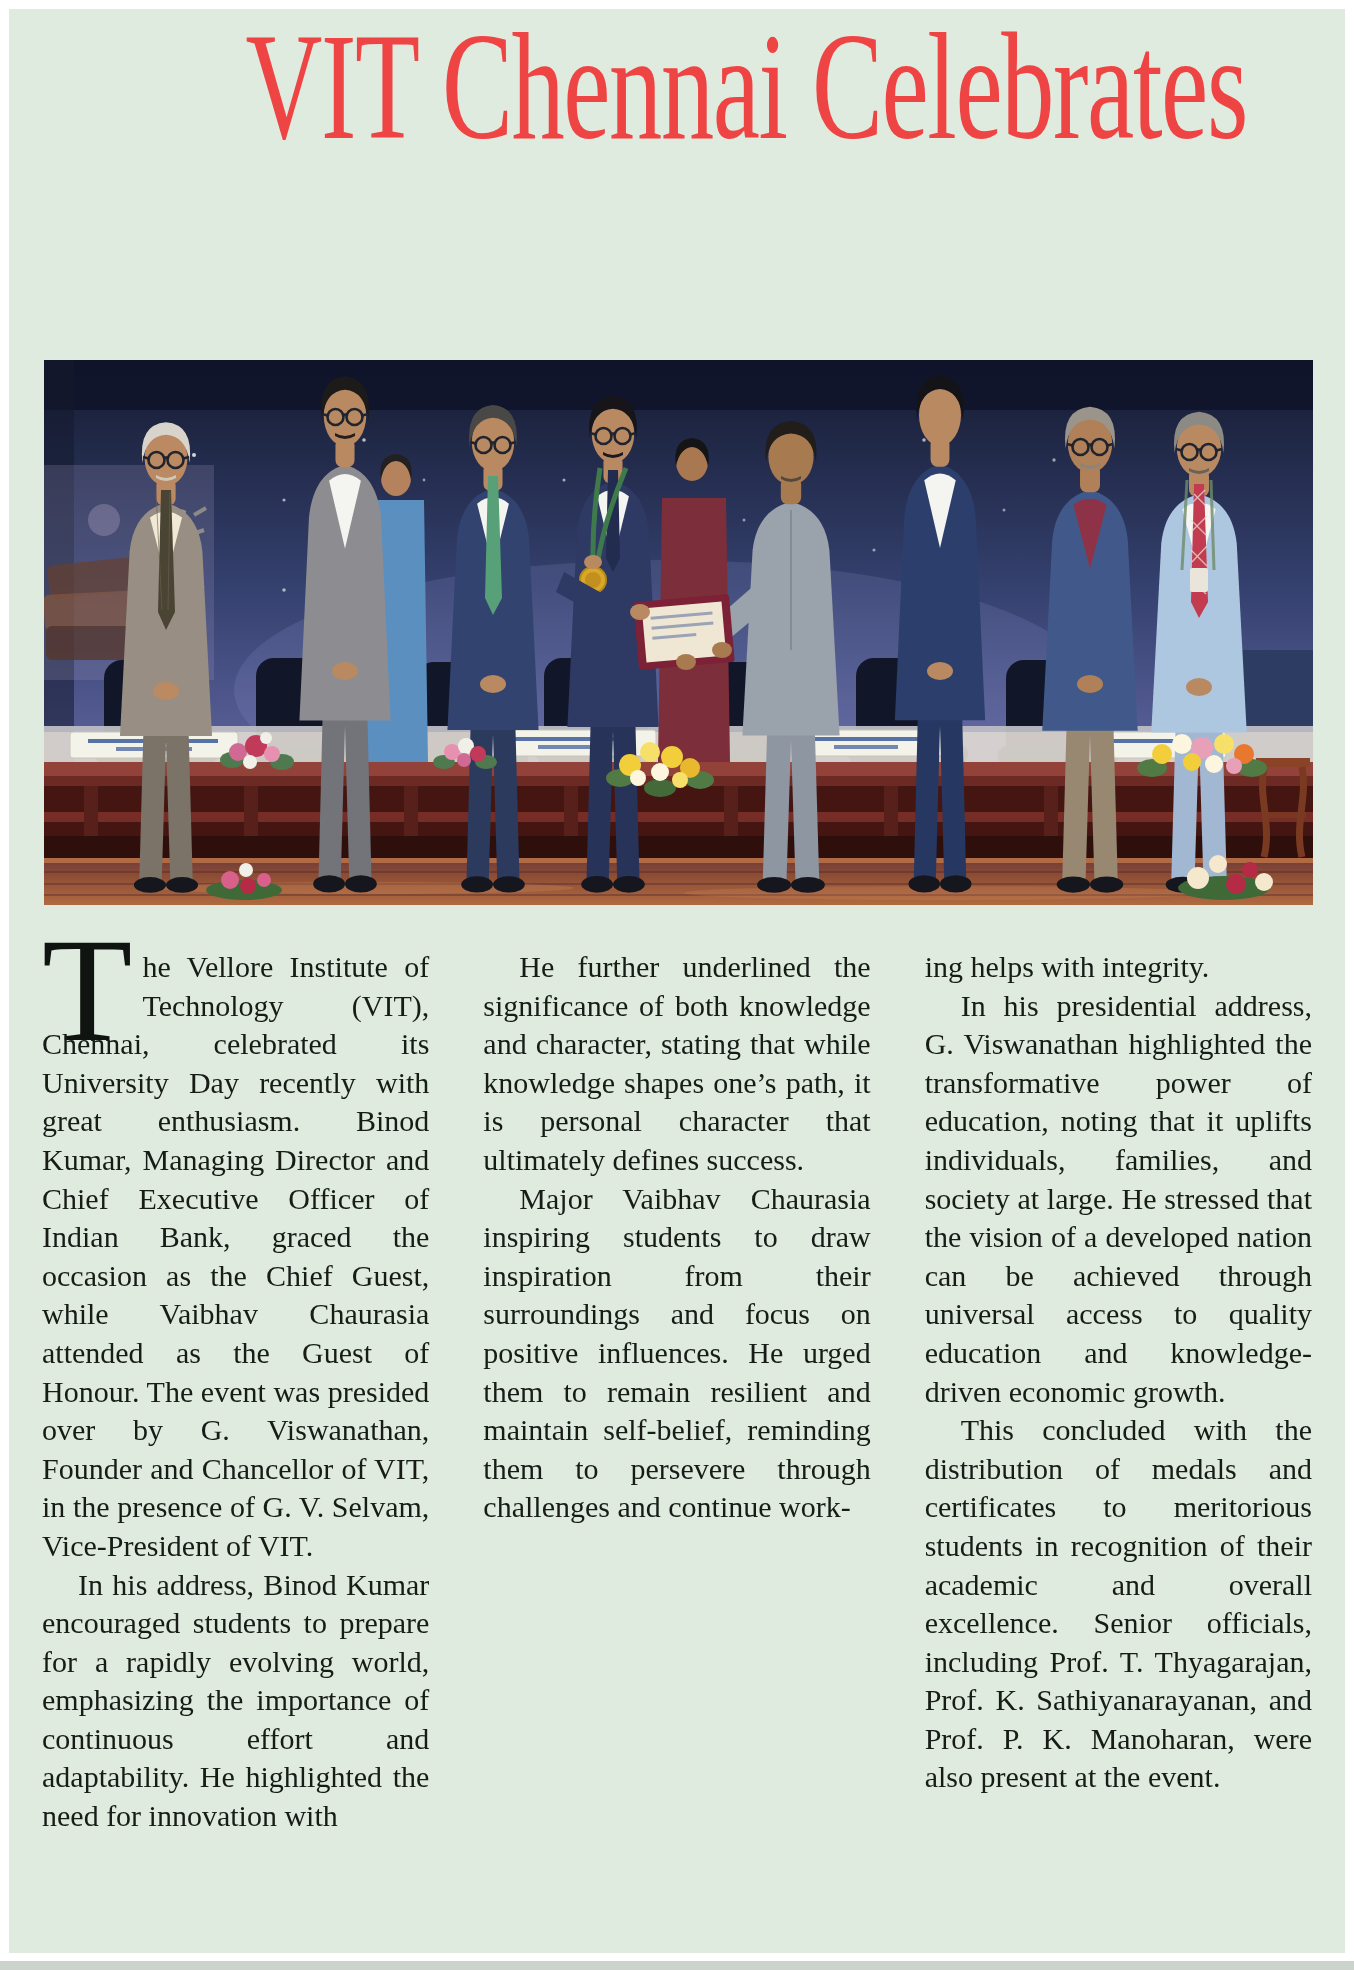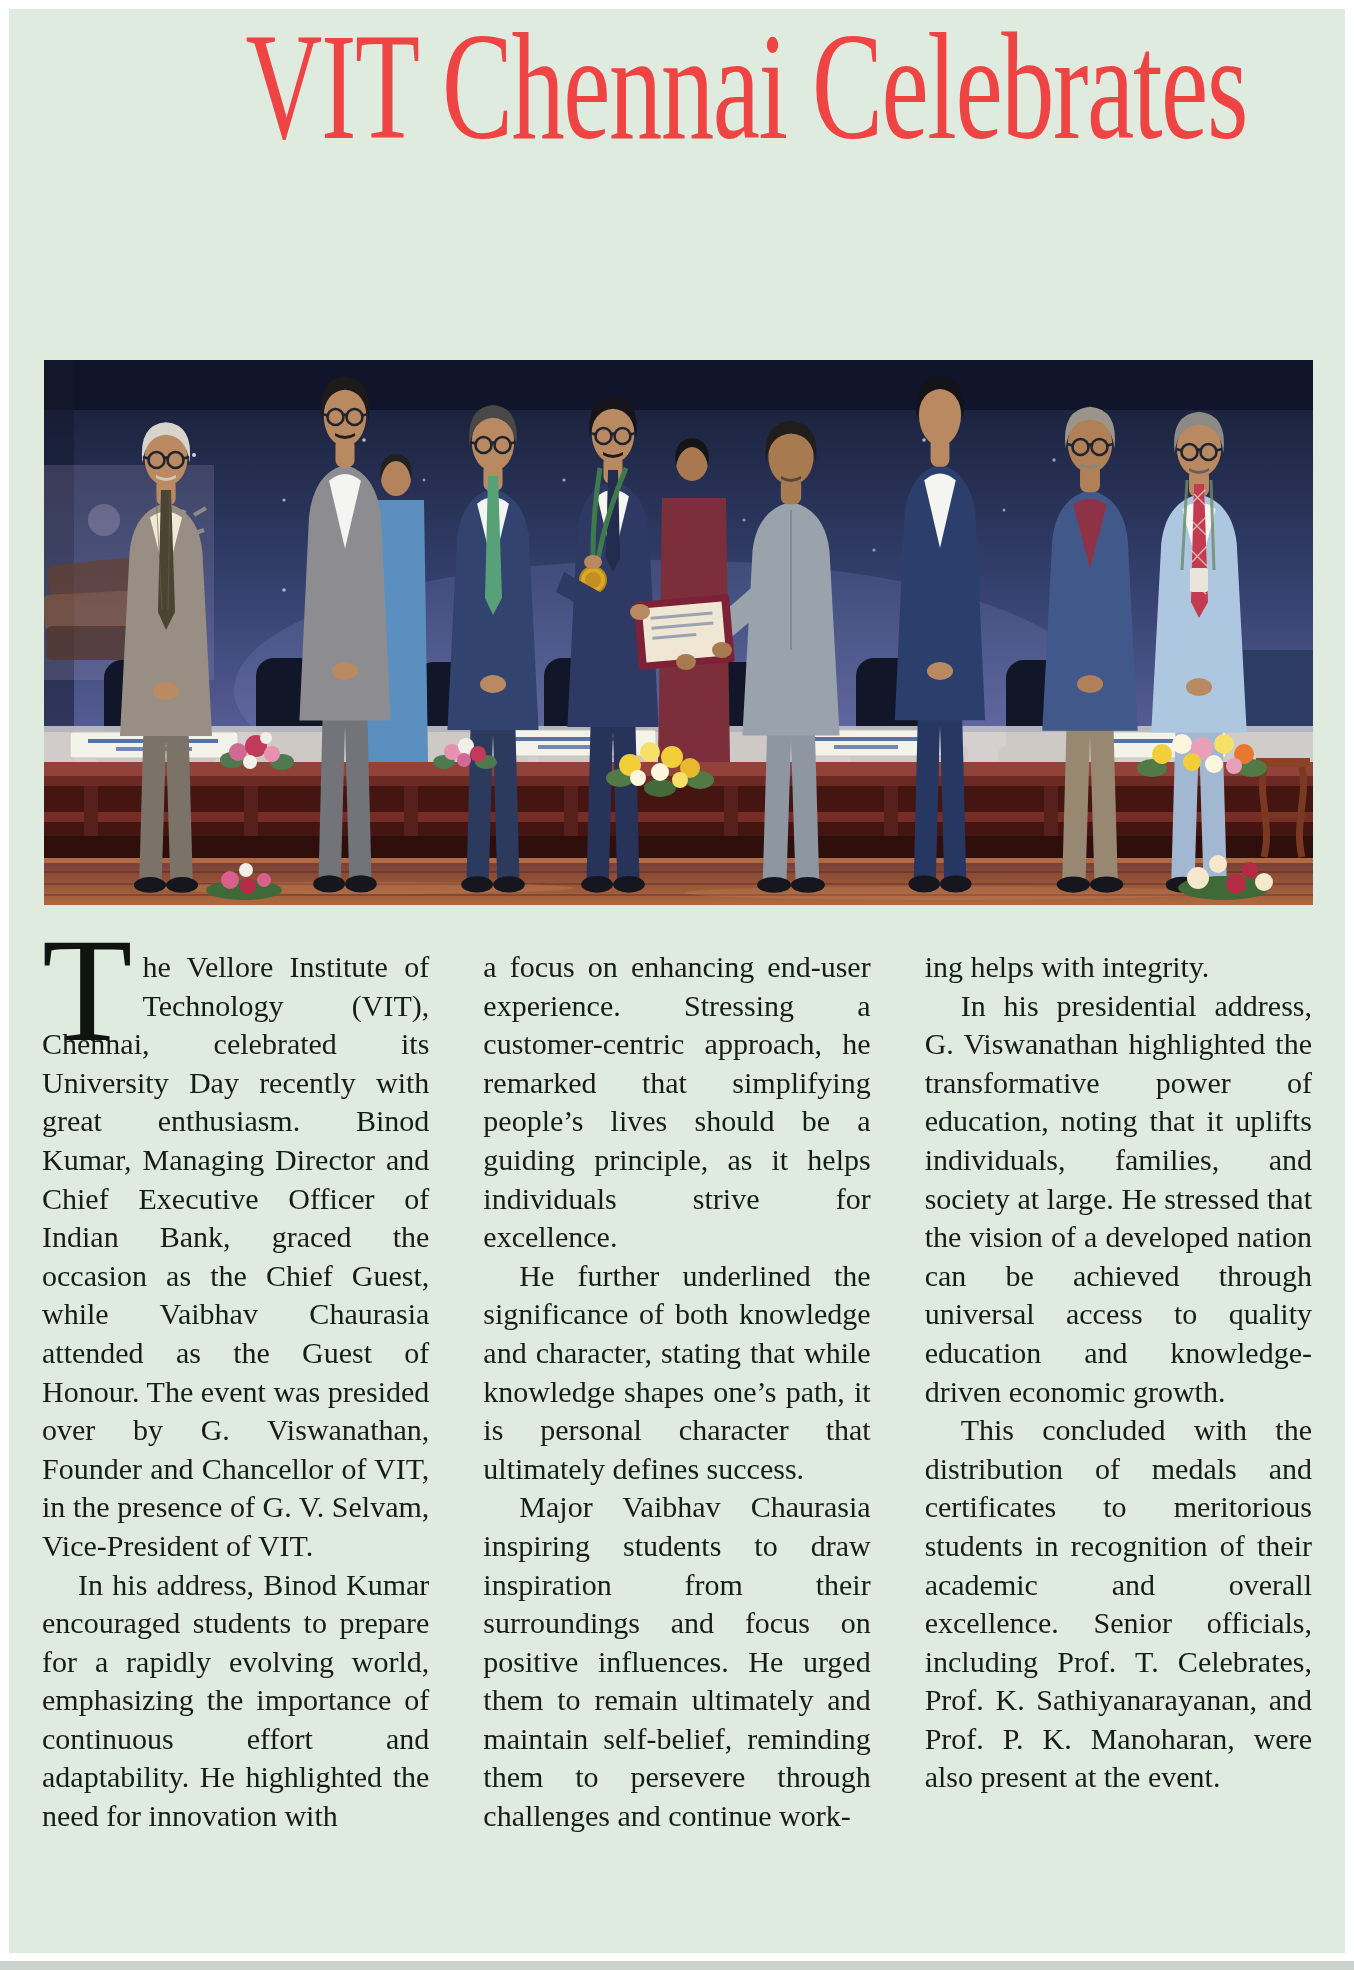--- a/index.html
+++ b/index.html
@@ -345,24 +345,23 @@
   </g>
 </svg>
 </div>
 
 <div class="columns">
   <div class="col">
     <p class="first"><span class="dropcap">T</span><span>he Vellore Institute of Technology (VIT), Chennai, celebrated its University Day recently with great enthusiasm. Binod Kumar, Managing Director and Chief Executive Officer of Indian Bank, graced the occasion as the Chief Guest, while Vaibhav Chaurasia attended as the Guest of Honour. The event was presided over by G. Viswanathan, Founder and Chancellor of VIT, in the presence of G. V. Selvam, Vice-President of VIT.</span></p>
     <p>In his address, Binod Kumar encouraged students to prepare for a rapidly evolving world, emphasizing the importance of continuous effort and adaptability. He highlighted the need for innovation with</p>
   </div>
   <div class="col">
-    <p class="cont">a focus on enhancing end-user experience. Stressing a customer-centric approach, he remarked that simplifying people’s lives should be a guiding principle, as it helps individuals strive for excellence.</p>
     <p>He further underlined the significance of both knowledge and character, stating that while knowledge shapes one’s path, it is personal character that ultimately defines success.</p>
-    <p>Major Vaibhav Chaurasia inspiring students to draw inspiration from their surroundings and focus on positive influences. He urged them to remain ultimately and maintain self-belief, reminding them to persevere through challenges and continue work-</p>
+    <p>Major Vaibhav Chaurasia inspiring students to draw inspiration from their surroundings and focus on positive influences. He urged them to remain resilient and maintain self-belief, reminding them to persevere through challenges and continue work-</p>
   </div>
   <div class="col">
     <p class="cont">ing helps with integrity.</p>
     <p>In his presidential address, G. Viswanathan highlighted the transformative power of education, noting that it uplifts individuals, families, and society at large. He stressed that the vision of a developed nation can be achieved through universal access to quality education and knowledge-driven economic growth.</p>
-    <p>This concluded with the distribution of medals and certificates to meritorious students in recognition of their academic and overall excellence. Senior officials, including Prof. T. Celebrates, Prof. K. Sathiyanarayanan, and Prof. P. K. Manoharan, were also present at the event.</p>
+    <p>This concluded with the distribution of medals and certificates to meritorious students in recognition of their academic and overall excellence. Senior officials, including Prof. T. Thyagarajan, Prof. K. Sathiyanarayanan, and Prof. P. K. Manoharan, were also present at the event.</p>
   </div>
 </div>
 
 <div class="bottom-strip"></div>
 
 </body></html>

